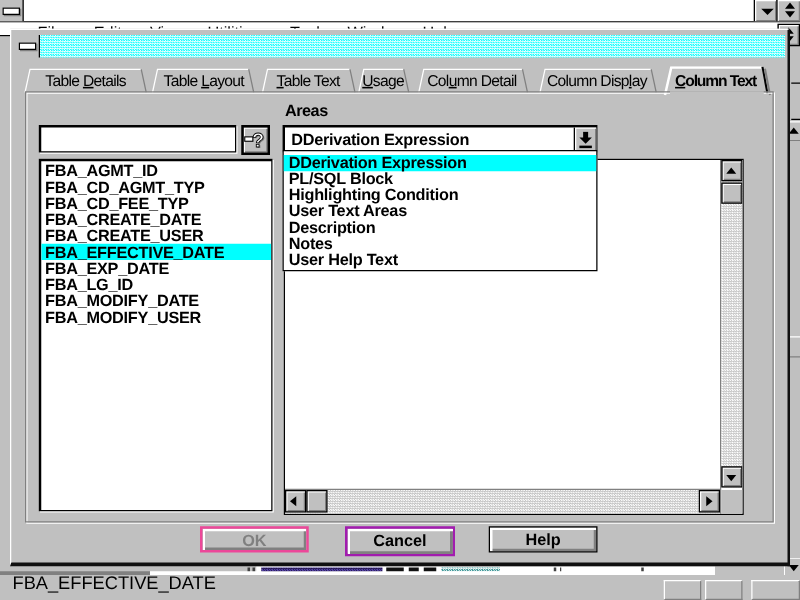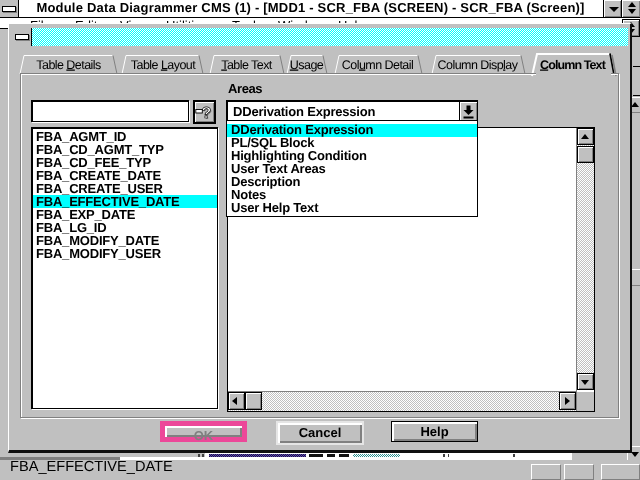--- a/index.html
+++ b/index.html
@@ -11,21 +11,20 @@
 .bev2{background:#c0c0c0;box-shadow:inset 1px 1px 0 #ffffff,inset 2px 2px 0 #ffffff,inset -1px -1px 0 #808080,inset -2px -2px 0 #808080}
 .bev1{background:#c0c0c0;box-shadow:inset 1px 1px 0 #ffffff,inset -1px -1px 0 #808080}
 .tri{width:0;height:0;position:absolute}
 </style></head><body>
 <div id="root">
 
   <div class="abs" style="left:0;top:0;width:640px;height:17px;background:#ffffff;border-bottom:1px solid #000"></div>
   <div class="abs" style="left:0;top:0;width:18px;height:17px;background:#c0c0c0;border-right:1px solid #000">
     <div class="abs" style="left:2px;top:6px;width:12px;height:4px;background:#fff;border:1px solid #000;box-shadow:1px 1px 0 #808080"></div>
   </div>
-  <div class="abs b" id="maintitle" style="left:19px;top:0px;width:583px;height:15px;text-align:center;font-size:13px;letter-spacing:0.2px;color:#000;white-space:nowrap">Module Data Diagrammer CMS (1) - [MDD1 - SCR_FBA (SCREEN) - SCR_FBA (Screen)]</div>
 
   <div class="abs bev1" style="left:603px;top:0;width:18px;height:17px;border-left:1px solid #000;box-sizing:border-box">
     <div class="tri" style="left:5px;top:7px;border-left:5px solid transparent;border-right:5px solid transparent;border-top:5px solid #000"></div>
   </div>
 
   <div class="abs bev1" style="left:621px;top:0;width:19px;height:17px;border-left:1px solid #000;box-sizing:border-box">
     <div class="tri" style="left:6px;top:2px;border-left:4px solid transparent;border-right:4px solid transparent;border-bottom:5px solid #000"></div>
     <div class="tri" style="left:6px;top:9px;border-left:4px solid transparent;border-right:4px solid transparent;border-top:5px solid #000"></div>
   </div>
 
@@ -206,24 +205,24 @@
       <div class="abs" style="left:0;top:3px;width:250px;height:13px;background:#00ffff"></div>
       <div class="abs b" style="left:4px;top:2px;font-size:13px;line-height:13px;letter-spacing:-0.2px;white-space:pre">DDerivation Expression
 PL/SQL Block
 Highlighting Condition
 User Text Areas
 Description
 Notes
 User Help Text</div>
     </div>
 
-    <div class="abs bev2" style="left:151px;top:397px;width:87px;height:21px;border:5px solid #ec4899;box-sizing:border-box;text-align:center">
+    <div class="abs bev2" style="left:151px;top:397px;width:87px;height:21px;border:2px solid #ec4899;box-sizing:border-box;text-align:center">
       <span class="b" style="font-size:13px;color:#808080;line-height:19px">OK</span>
     </div>
-    <div class="abs" style="left:267px;top:397px;width:88px;height:24px;background:#e5e5e5">
+    <div class="abs" style="left:267px;top:397px;width:88px;height:24px;background:#a21caf">
       <div class="abs bev2" style="left:2px;top:2px;width:84px;height:20px;text-align:center">
         <span class="b" style="font-size:13px;color:#000;line-height:19px">Cancel</span>
       </div>
     </div>
     <div class="abs bev2" style="left:382px;top:397px;width:87px;height:21px;border:1px solid #000;box-sizing:border-box;text-align:center">
       <span class="b" style="font-size:13px;color:#000;line-height:19px">Help</span>
     </div>
   </div>
 
 </div>

